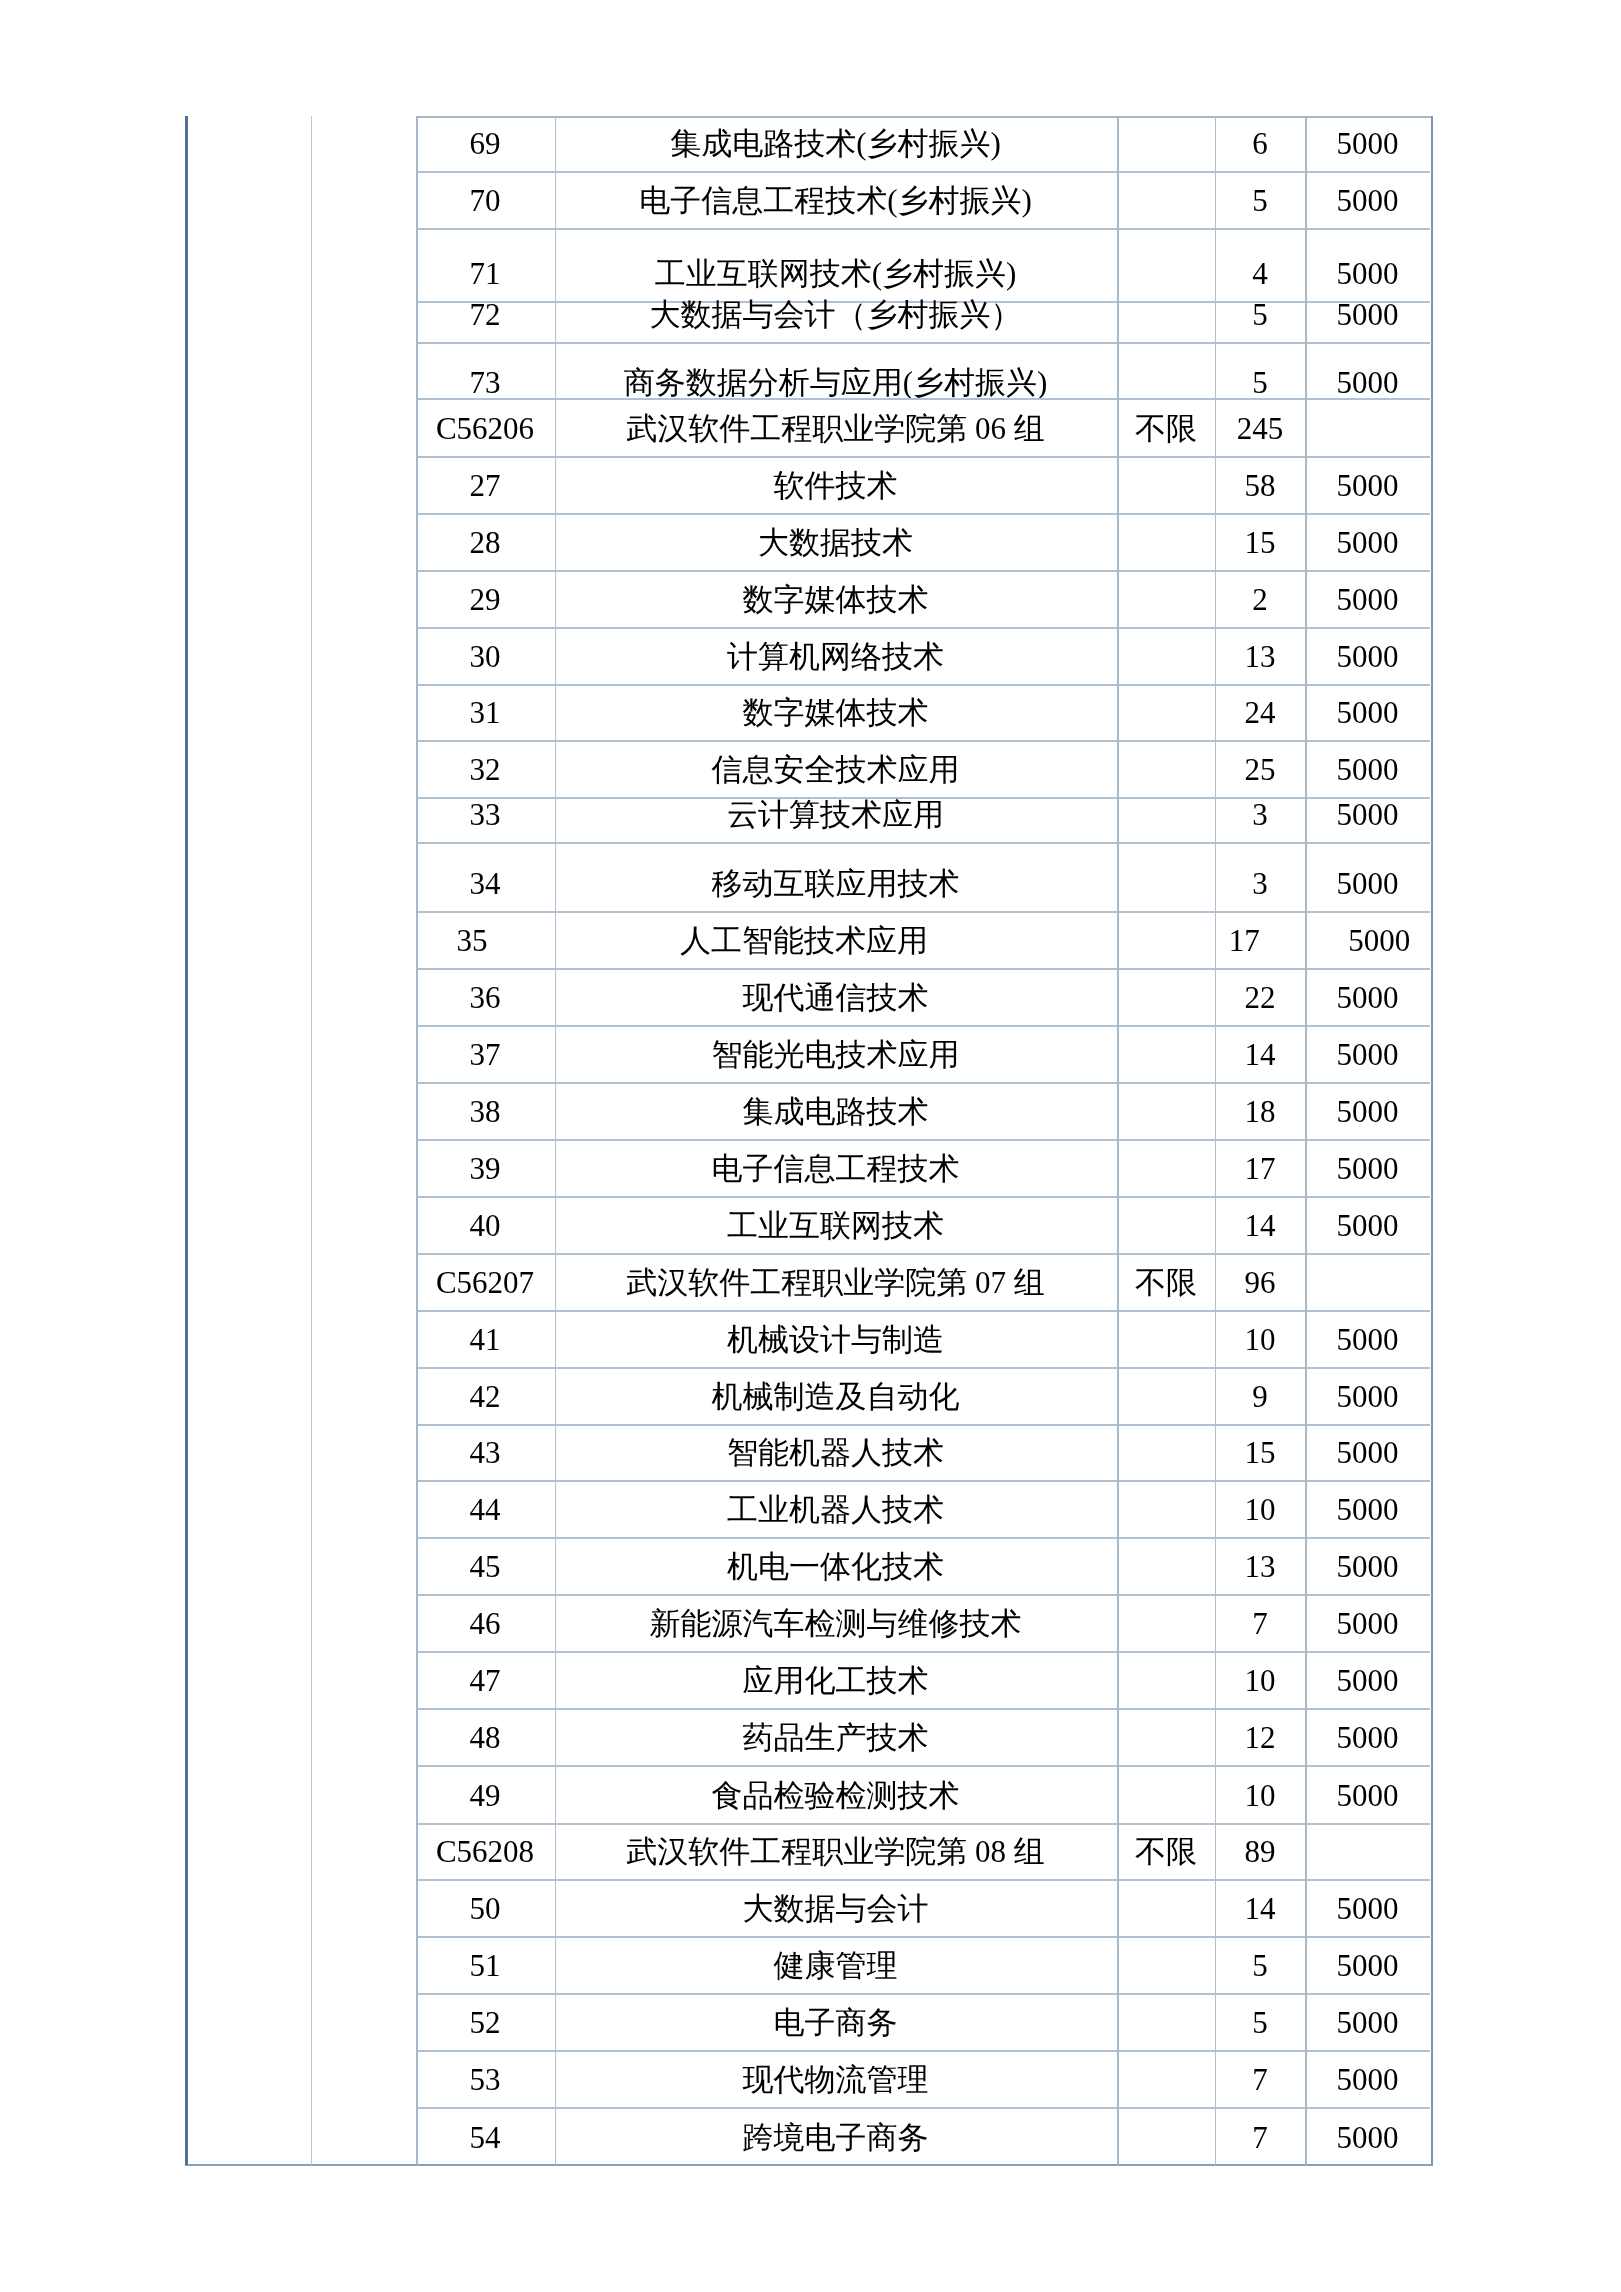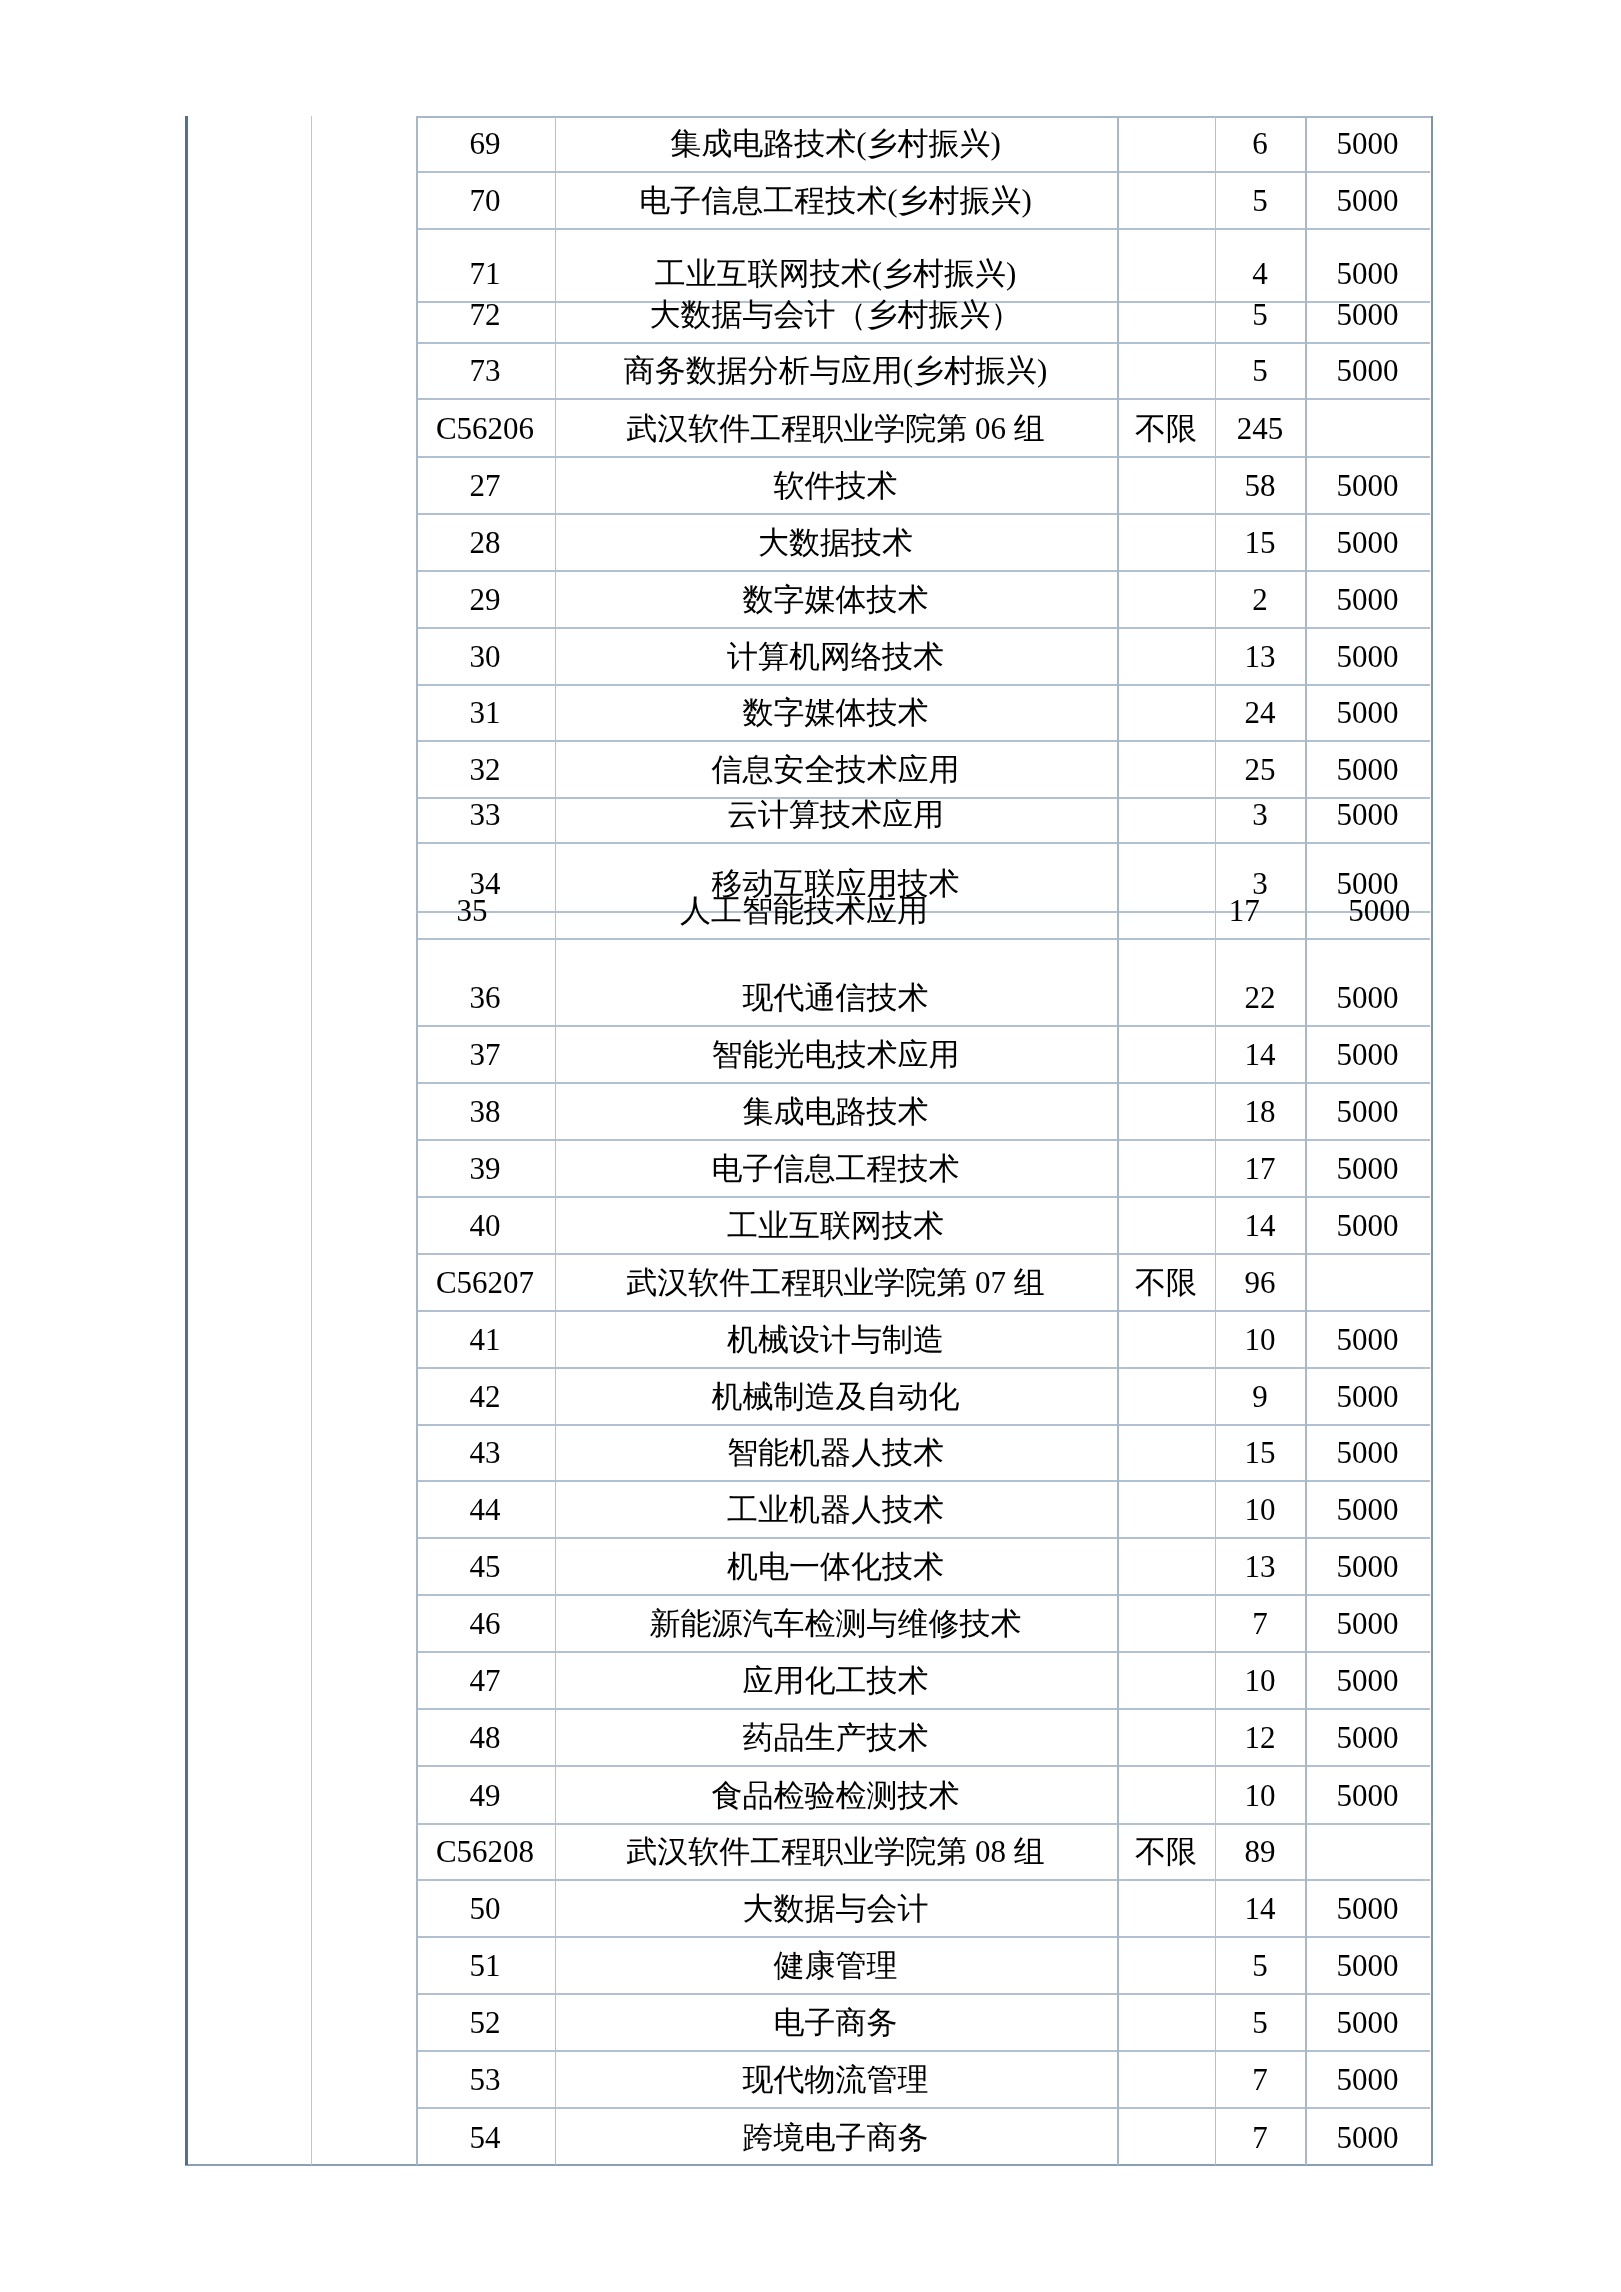--- a/index.html
+++ b/index.html
@@ -77,21 +77,21 @@
     <div class="cell count">4</div>
     <div class="cell fee">5000</div>
   </div>
         <div class="row" style="top: 171px; height: 57px;">
     <div class="cell code">72</div>
     <div class="cell name">大数据与会计（乡村振兴）</div>
     <div class="cell limit"></div>
     <div class="cell count">5</div>
     <div class="cell fee">5000</div>
   </div>
-        <div class="row" style="top: 227px; height: 57px;">
+        <div class="row" style="top: 227px; height: 57px; align-items: flex-end;">
     <div class="cell code">73</div>
     <div class="cell name">商务数据分析与应用(乡村振兴)</div>
     <div class="cell limit"></div>
     <div class="cell count">5</div>
     <div class="cell fee">5000</div>
   </div>
         <div class="row" style="top: 284px; height: 58px;">
     <div class="cell code">C56206</div>
     <div class="cell name">武汉软件工程职业学院第 06 组</div>
     <div class="cell limit">不限</div>
@@ -147,21 +147,21 @@
     <div class="cell count">3</div>
     <div class="cell fee">5000</div>
   </div>
         <div class="row" style="top: 740px; height: 57px;">
     <div class="cell code">34</div>
     <div class="cell name">移动互联应用技术</div>
     <div class="cell limit"></div>
     <div class="cell count">3</div>
     <div class="cell fee">5000</div>
   </div>
-        <div class="row" style="top: 767px; height: 57px; gap: 48px;">
+        <div class="row" style="top: 797px; height: 57px; gap: 48px;">
     <div class="cell code">35</div>
     <div class="cell name">人工智能技术应用</div>
     <div class="cell limit"></div>
     <div class="cell count">17</div>
     <div class="cell fee">5000</div>
   </div>
         <div class="row" style="top: 854px; height: 57px;">
     <div class="cell code">36</div>
     <div class="cell name">现代通信技术</div>
     <div class="cell limit"></div>

